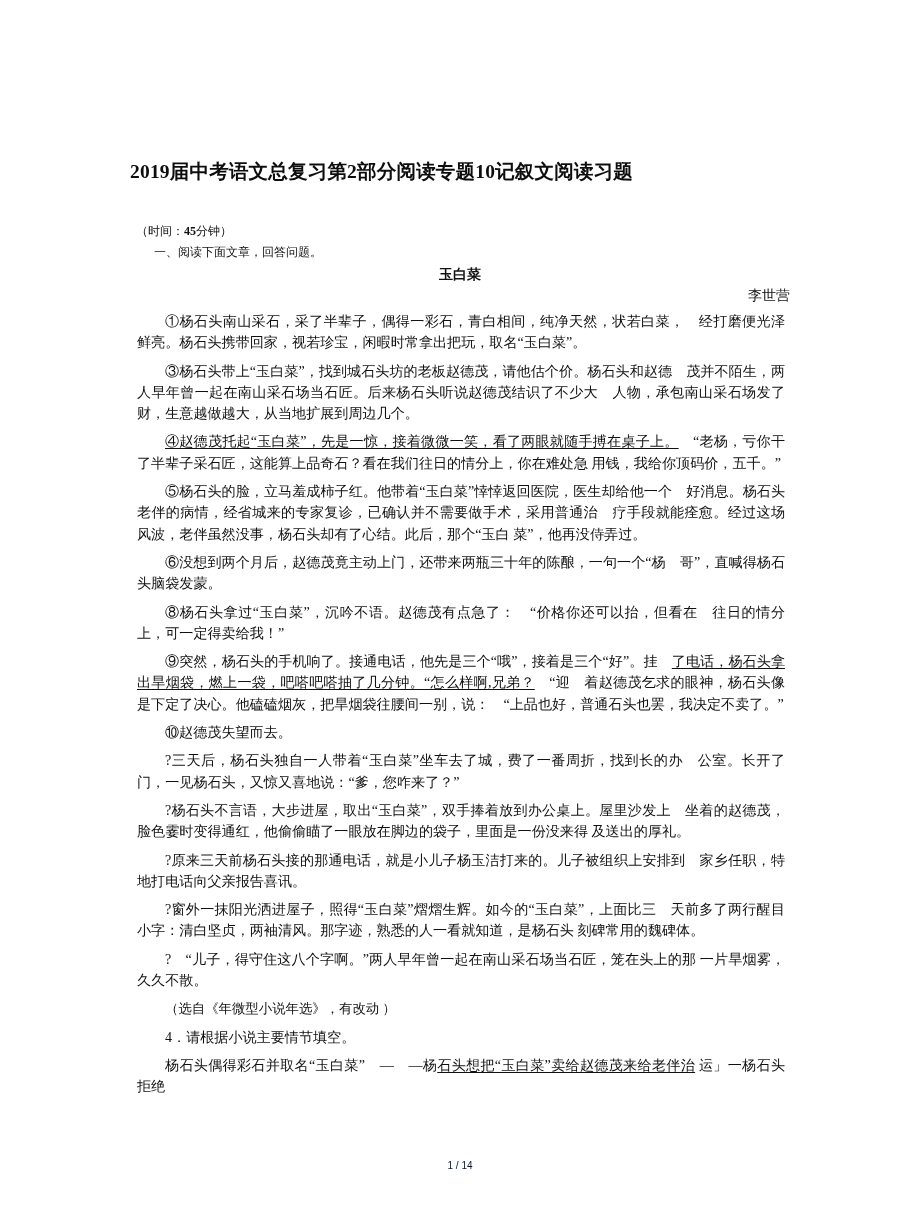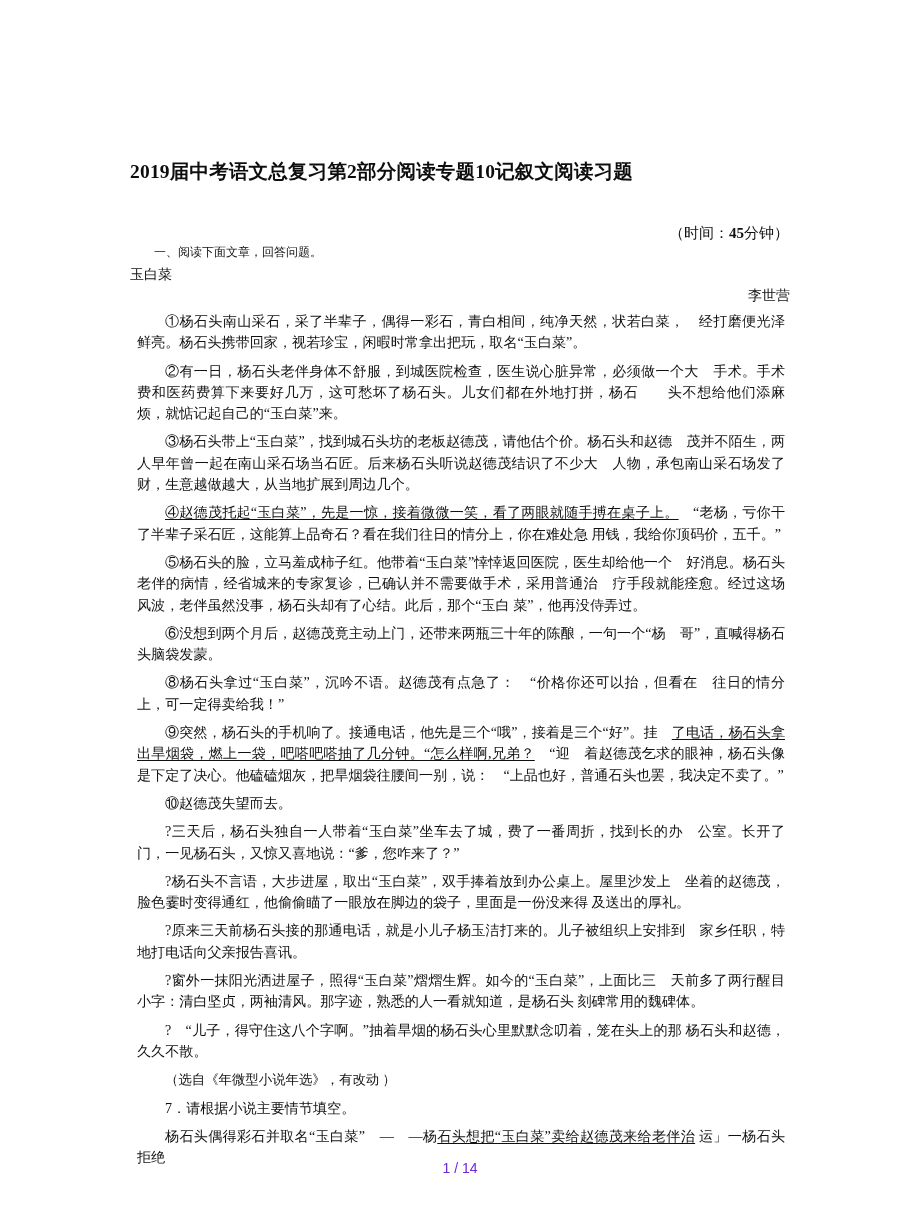--- a/index.html
+++ b/index.html
@@ -28,44 +28,46 @@
     top: 158px;
     width: 660px;
     font-size: 19.5px;
     font-weight: bold;
     letter-spacing: 0.2px;
     line-height: 1.4;
     color: #0d0d0d;
   }
   .time-note {
     position: absolute;
-    left: 129px;
+    left: 136px;
     top: 222px;
     width: 660px;
-    text-align: right;
-    font-size: 15px;
+    text-align: left;
+    font-size: 12px;
     line-height: 1.5;
   }
   .time-note b { font-weight: bold; }
   .section-lead {
     position: absolute;
     left: 130px;
     top: 243px;
     width: 660px;
     font-size: 12px;
     text-indent: 24px;
     line-height: 1.55;
   }
   .story-title {
     position: absolute;
     left: 130px;
     top: 264px;
     width: 660px;
+    text-align: center;
     font-size: 14px;
     line-height: 1.55;
+    font-weight: bold;
   }
   .story-author {
     position: absolute;
     left: 130px;
     top: 285px;
     width: 660px;
     text-align: right;
     font-size: 14px;
     line-height: 1.55;
   }
@@ -88,23 +90,23 @@
     text-indent: 28px;
     font-size: 13.4px;
   }
   .q-line { text-indent: 28px; }
   .page-footer {
     position: absolute;
     left: 0;
     top: 1160px;
     width: 920px;
     text-align: center;
-    font-size: 14px;
+    font-size: 10px;
     font-family: "Liberation Sans", sans-serif;
-    color: #6d28d9;
+    color: #0f172a;
   }
 </style>
 </head>
 <body>
 
 <div class="page">
 
   <div class="doc-title">2019届中考语文总复习第2部分阅读专题10记叙文阅读习题</div>
 
   <div class="time-note">
@@ -114,21 +116,20 @@
   <div class="section-lead">一、阅读下面文章，回答问题。</div>
 
   <div class="story-title">玉白菜</div>
 
   <div class="story-author">李世营</div>
 
   <div class="body-flow">
 
     <p>①杨石头南山采石，采了半辈子，偶得一彩石，青白相间，纯净天然，状若白菜，　经打磨便光泽鲜亮。杨石头携带回家，视若珍宝，闲暇时常拿出把玩，取名“玉白菜”。</p>
 
-    <p>②有一日，杨石头老伴身体不舒服，到城医院检查，医生说心脏异常，必须做一个大　手术。手术费和医药费算下来要好几万，这可愁坏了杨石头。儿女们都在外地打拼，杨石　　头不想给他们添麻烦，就惦记起自己的“玉白菜”来。</p>
 
     <p>③杨石头带上“玉白菜”，找到城石头坊的老板赵德茂，请他估个价。杨石头和赵德　茂并不陌生，两人早年曾一起在南山采石场当石匠。后来杨石头听说赵德茂结识了不少大　人物，承包南山采石场发了财，生意越做越大，从当地扩展到周边几个。</p>
 
     <p><span class="u">④赵德茂托起“玉白菜”，先是一惊，接着微微一笑，看了两眼就随手搏在桌子上。</span><span>　“老杨，亏你干了半辈子采石匠，这能算上品奇石？看在我们往日的情分上，你在难处急 用钱，我给你顶码价，五千。”</span></p>
 
     <p>⑤杨石头的脸，立马羞成柿子红。他带着“玉白菜”悻悻返回医院，医生却给他一个　好消息。杨石头老伴的病情，经省城来的专家复诊，已确认并不需要做手术，采用普通治　疗手段就能痊愈。经过这场风波，老伴虽然没事，杨石头却有了心结。此后，那个“玉白 菜”，他再没侍弄过。</p>
 
     <p>⑥没想到两个月后，赵德茂竟主动上门，还带来两瓶三十年的陈酿，一句一个“杨　哥”，直喊得杨石头脑袋发蒙。</p>
 
 
@@ -139,25 +140,25 @@
     <p>⑩赵德茂失望而去。</p>
 
     <p>?三天后，杨石头独自一人带着“玉白菜”坐车去了城，费了一番周折，找到长的办　公室。长开了门，一见杨石头，又惊又喜地说：“爹，您咋来了？”</p>
 
     <p>?杨石头不言语，大步进屋，取出“玉白菜”，双手捧着放到办公桌上。屋里沙发上　坐着的赵德茂，脸色霎时变得通红，他偷偷瞄了一眼放在脚边的袋子，里面是一份没来得 及送出的厚礼。</p>
 
     <p>?原来三天前杨石头接的那通电话，就是小儿子杨玉洁打来的。儿子被组织上安排到　家乡任职，特地打电话向父亲报告喜讯。</p>
 
     <p>?窗外一抹阳光洒进屋子，照得“玉白菜”熠熠生辉。如今的“玉白菜”，上面比三　天前多了两行醒目小字：清白坚贞，两袖清风。那字迹，熟悉的人一看就知道，是杨石头 刻碑常用的魏碑体。</p>
 
-    <p>?　“儿子，得守住这八个字啊。”抽着旱烟的杨石头心里默默念叨着，笼在头上的那 杨石头和赵德，久久不散。</p>
+    <p>?　“儿子，得守住这八个字啊。”两人早年曾一起在南山采石场当石匠，笼在头上的那 一片旱烟雾，久久不散。</p>
 
     <p class="src-line">（选自《年微型小说年选》，有改动 ）</p>
 
-    <p class="q-line">7．请根据小说主要情节填空。</p>
+    <p class="q-line">4．请根据小说主要情节填空。</p>
 
     <p class="q-line"><span>杨石头偶得彩石并取名“玉白菜”　—　—杨</span><span class="u">石头想把“玉白菜”卖给赵德茂来给老伴治</span><span> 运」一杨石头拒绝</span></p>
 
   </div>
 
   <div class="page-footer">1 / 14</div>
 
 </div>
 
 </body></html>

